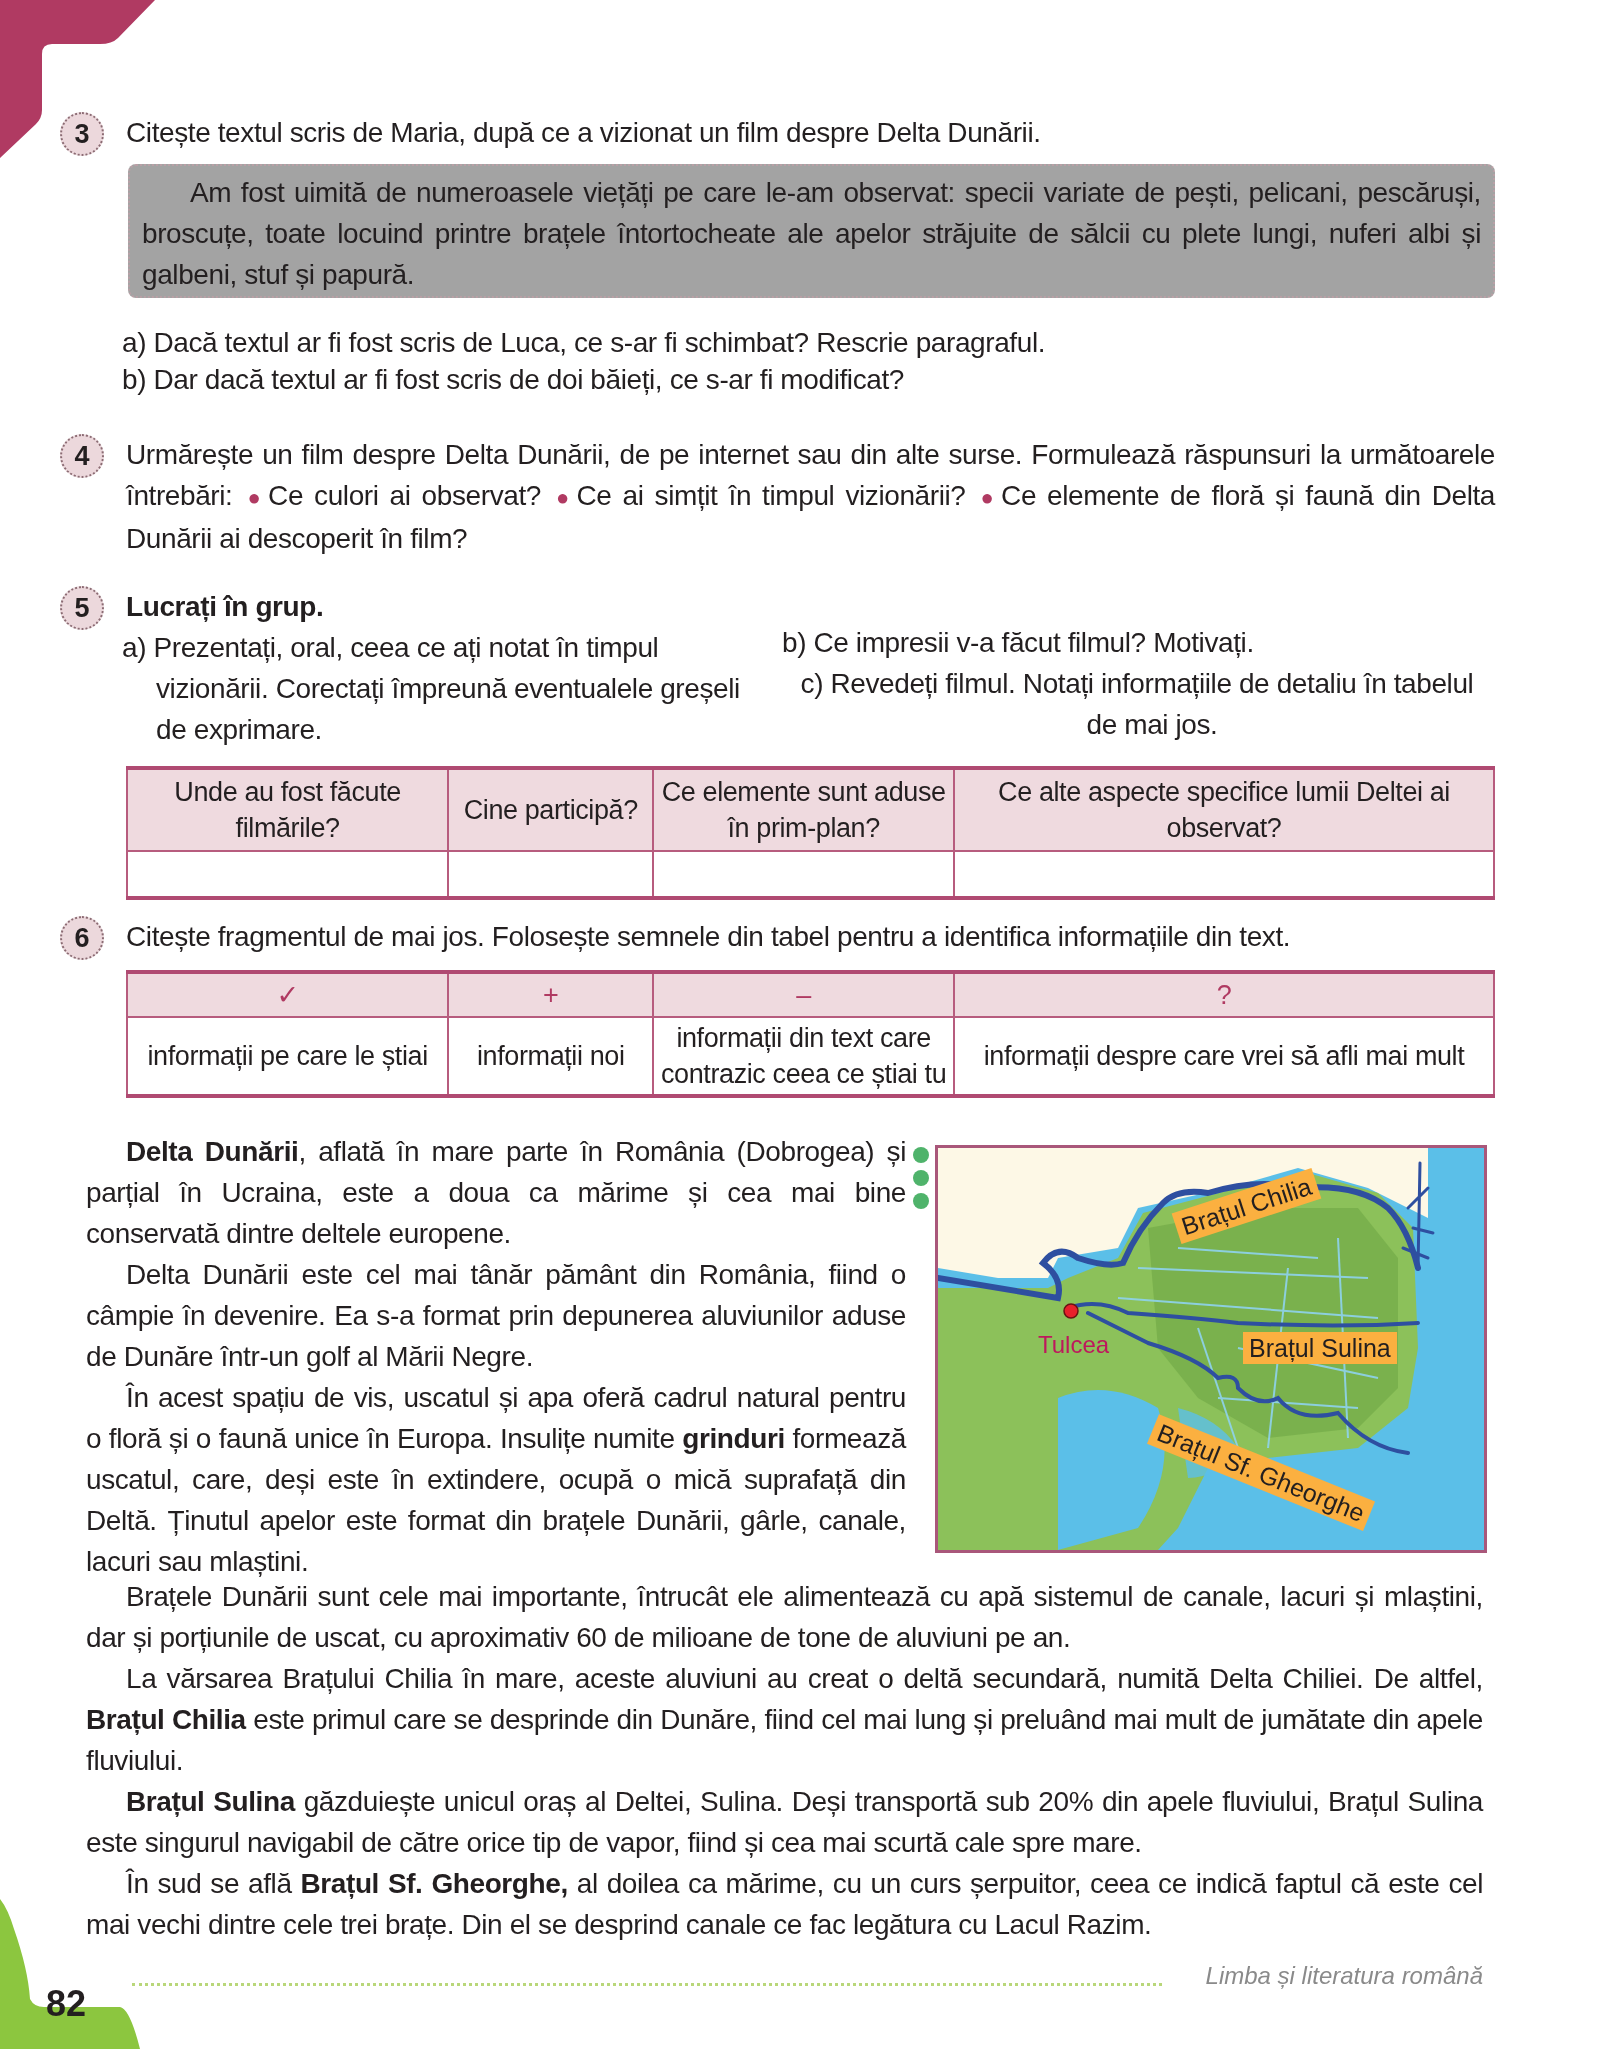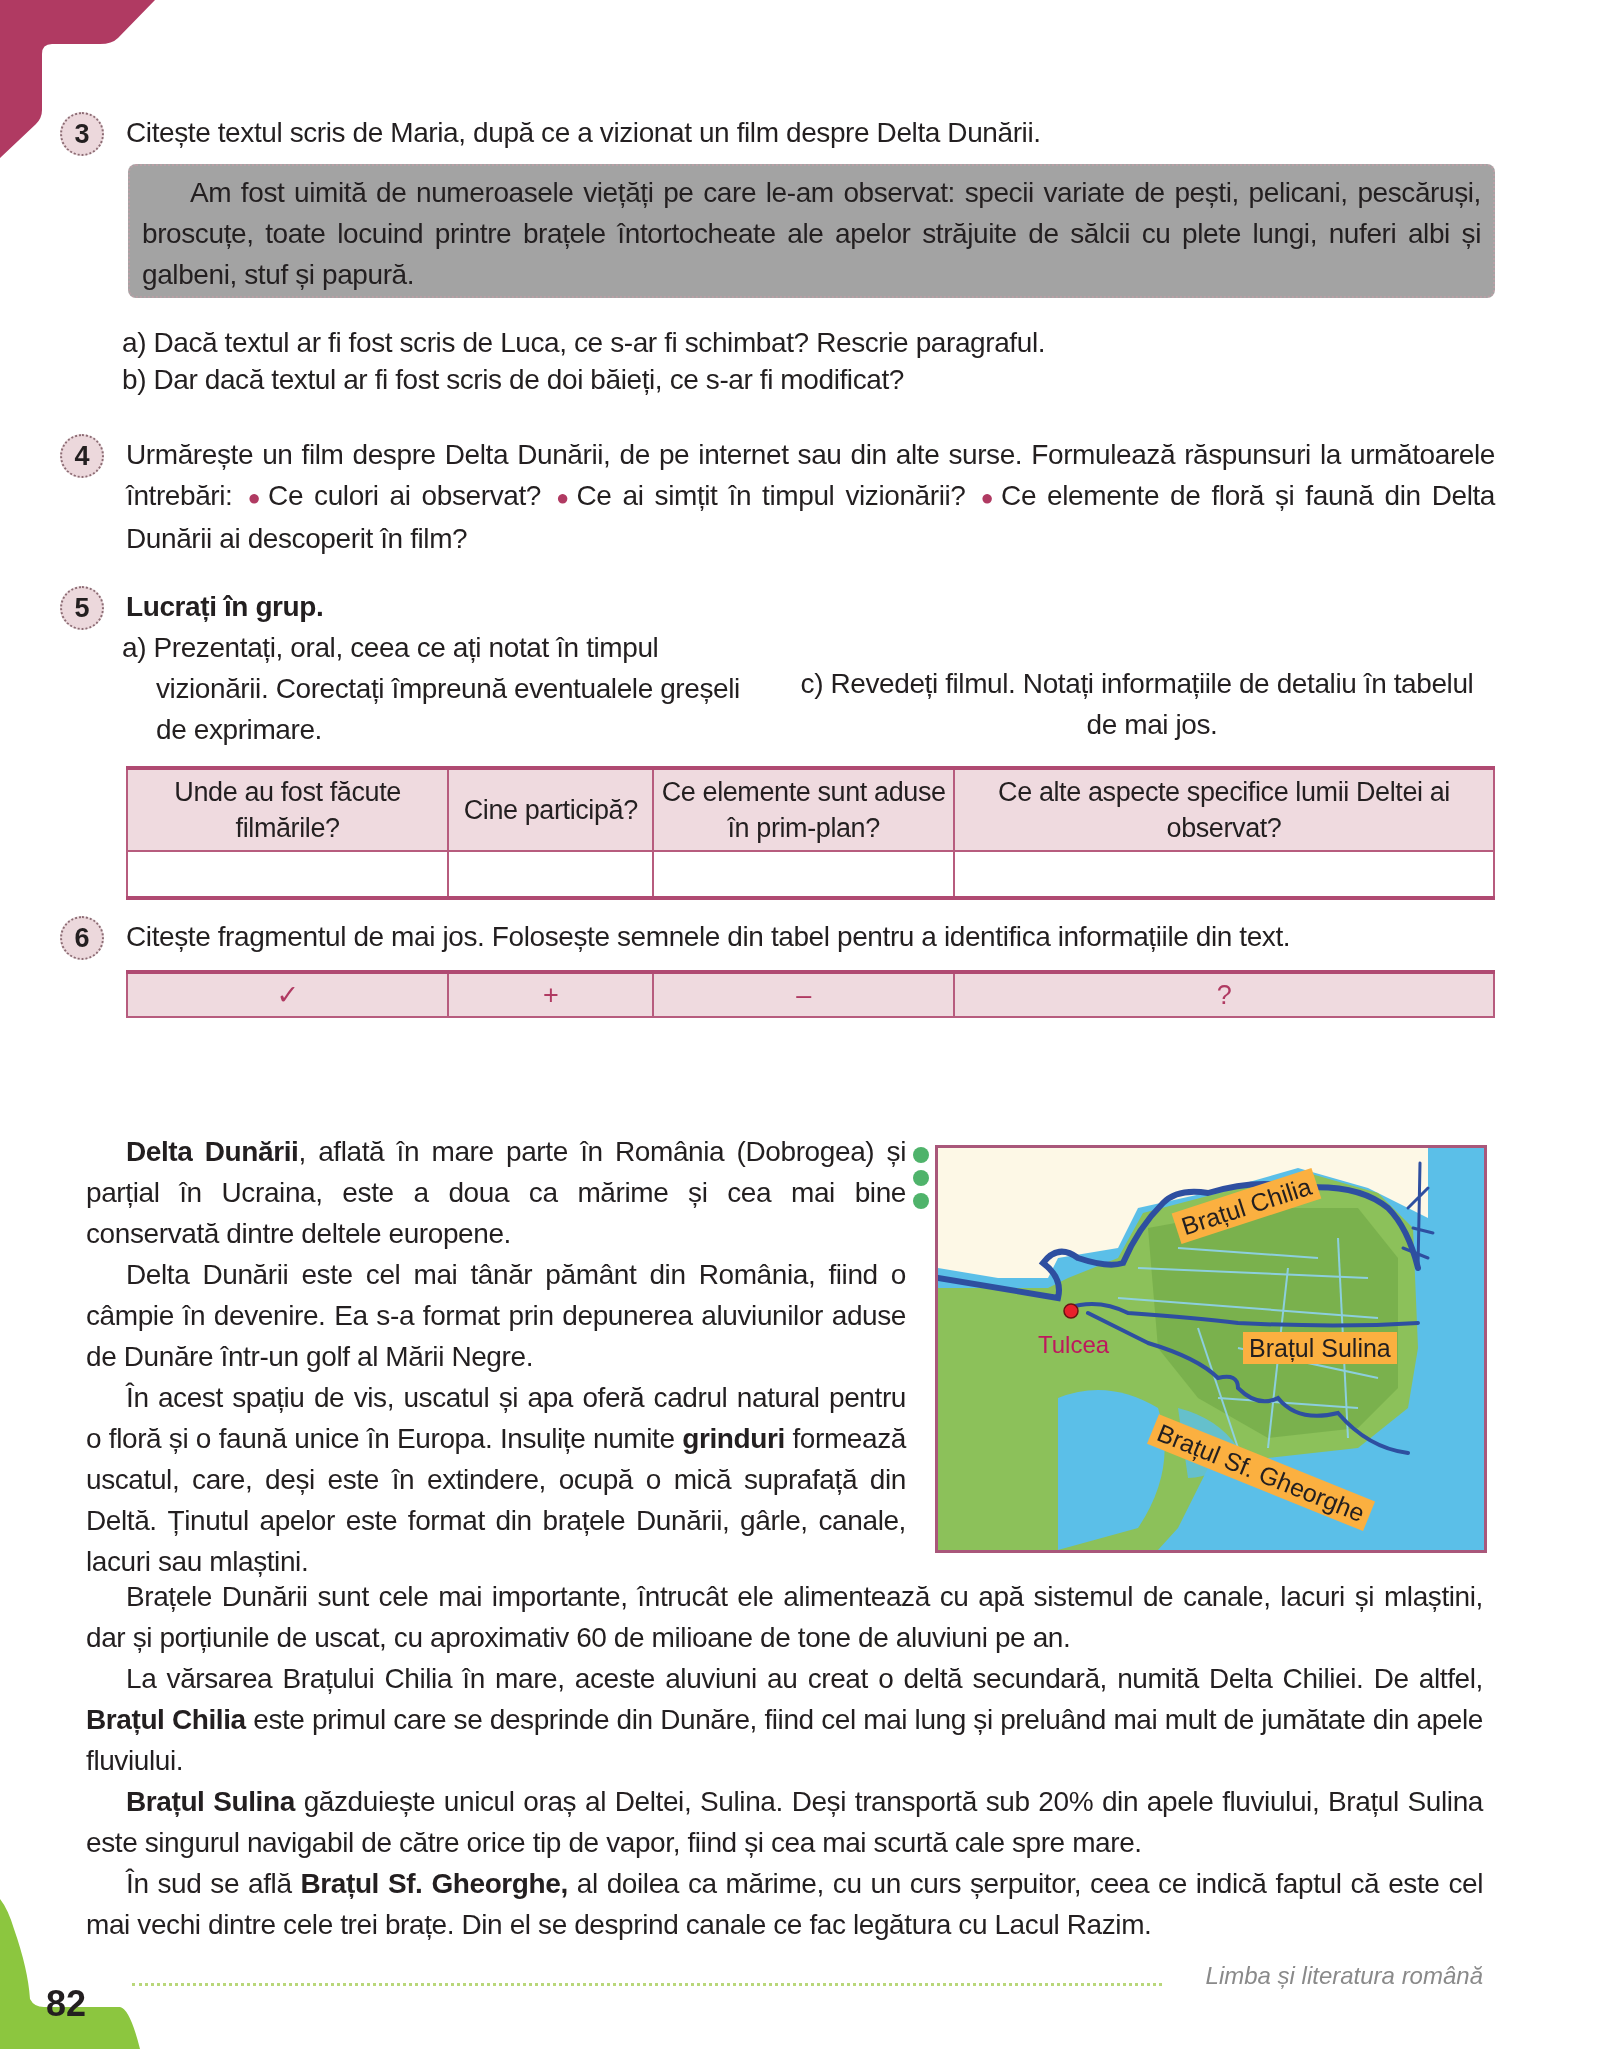--- a/index.html
+++ b/index.html
@@ -83,20 +83,21 @@
     <span class="bullet">●</span><span>Ce culori ai observat?</span>
     <span class="bullet">●</span><span>Ce ai simțit în timpul vizionării?</span>
     <span class="bullet">●</span><span>Ce elemente de floră și faună din Delta Dunării ai descoperit în film?</span>
   </div>
 </div>
 
 <div class="ex" style="top:586px; height:310px;">
   <div class="num-badge" style="top:0;">5</div>
   <div class="ex-line txt" style="top:0; font-weight:bold;">Lucrați în grup.</div>
   <div class="txt" style="position:absolute; left:62px; top:41px; width:600px; padding-left:34px; text-indent:-34px;">a) Prezentați, oral, ceea ce ați notat în timpul vizionării. Corectați împreună eventualele greșeli de exprimare.</div>
+  <div class="txt" style="position:absolute; left:722px; top:36px; width:680px;">b) Ce impresii v-a făcut filmul? Motivați.</div>
   <div class="txt" style="position:absolute; left:722px; top:77px; width:680px; padding-left:30px; text-indent:-30px;text-align:center;">c) Revedeți filmul. Notați informațiile de detaliu în tabelul de mai jos.</div>
   <table class="grid" style="top:180px;padding-left:10px;">
     <tbody>
         <tr>
       <th style="width:23.5%; height:78px;">Unde au fost făcute filmările?</th>
       <th style="width:15%;">Cine participă?</th>
       <th style="width:22%;">Ce elemente sunt aduse în prim-plan?</th>
       <th>Ce alte aspecte specifice lumii Deltei ai observat?</th>
     </tr>
     <tr>
@@ -112,20 +113,26 @@
 <div class="ex" style="top:916px; height:200px;">
   <div class="num-badge" style="top:0;">6</div>
   <div class="ex-line txt" style="top:0;">Citește fragmentul de mai jos. Folosește semnele din tabel pentru a identifica informațiile din text.</div>
   <table class="grid" style="top:54px;">
     <tbody>
         <tr>
       <th class="sym" style="width:23.5%; height:40px;">✓</th>
       <th class="sym" style="width:15%;">+</th>
       <th class="sym" style="width:22%;">–</th>
       <th class="sym">?</th>
+    </tr>
+    <tr>
+      <td style="height:74px;">informații pe care le știai</td>
+      <td>informații noi</td>
+      <td>informații din text care contrazic ceea ce știai tu</td>
+      <td>informații despre care vrei să afli mai mult</td>
     </tr>
   </tbody>
     </table>
 </div>
 
 <div class="reading txt">
   <p><b>Delta Dunării</b><span>, aflată în mare parte în România (Dobrogea) și parțial în Ucraina, este a doua ca mărime și cea mai bine conservată dintre deltele europene.</span></p>
   <p>Delta Dunării este cel mai tânăr pământ din România, fiind o câmpie în devenire. Ea s-a format prin depunerea aluviunilor aduse de Dunăre într-un golf al Mării Negre.</p>
   <p><span>În acest spațiu de vis, uscatul și apa oferă cadrul natural pentru o floră și o faună unice în Europa. Insulițe numite</span> <b>grinduri</b> <span>formează uscatul, care, deși este în extindere, ocupă o mică suprafață din Deltă. Ținutul apelor este format din brațele Dunării, gârle, canale, lacuri sau mlaștini.</span></p>
 </div>

